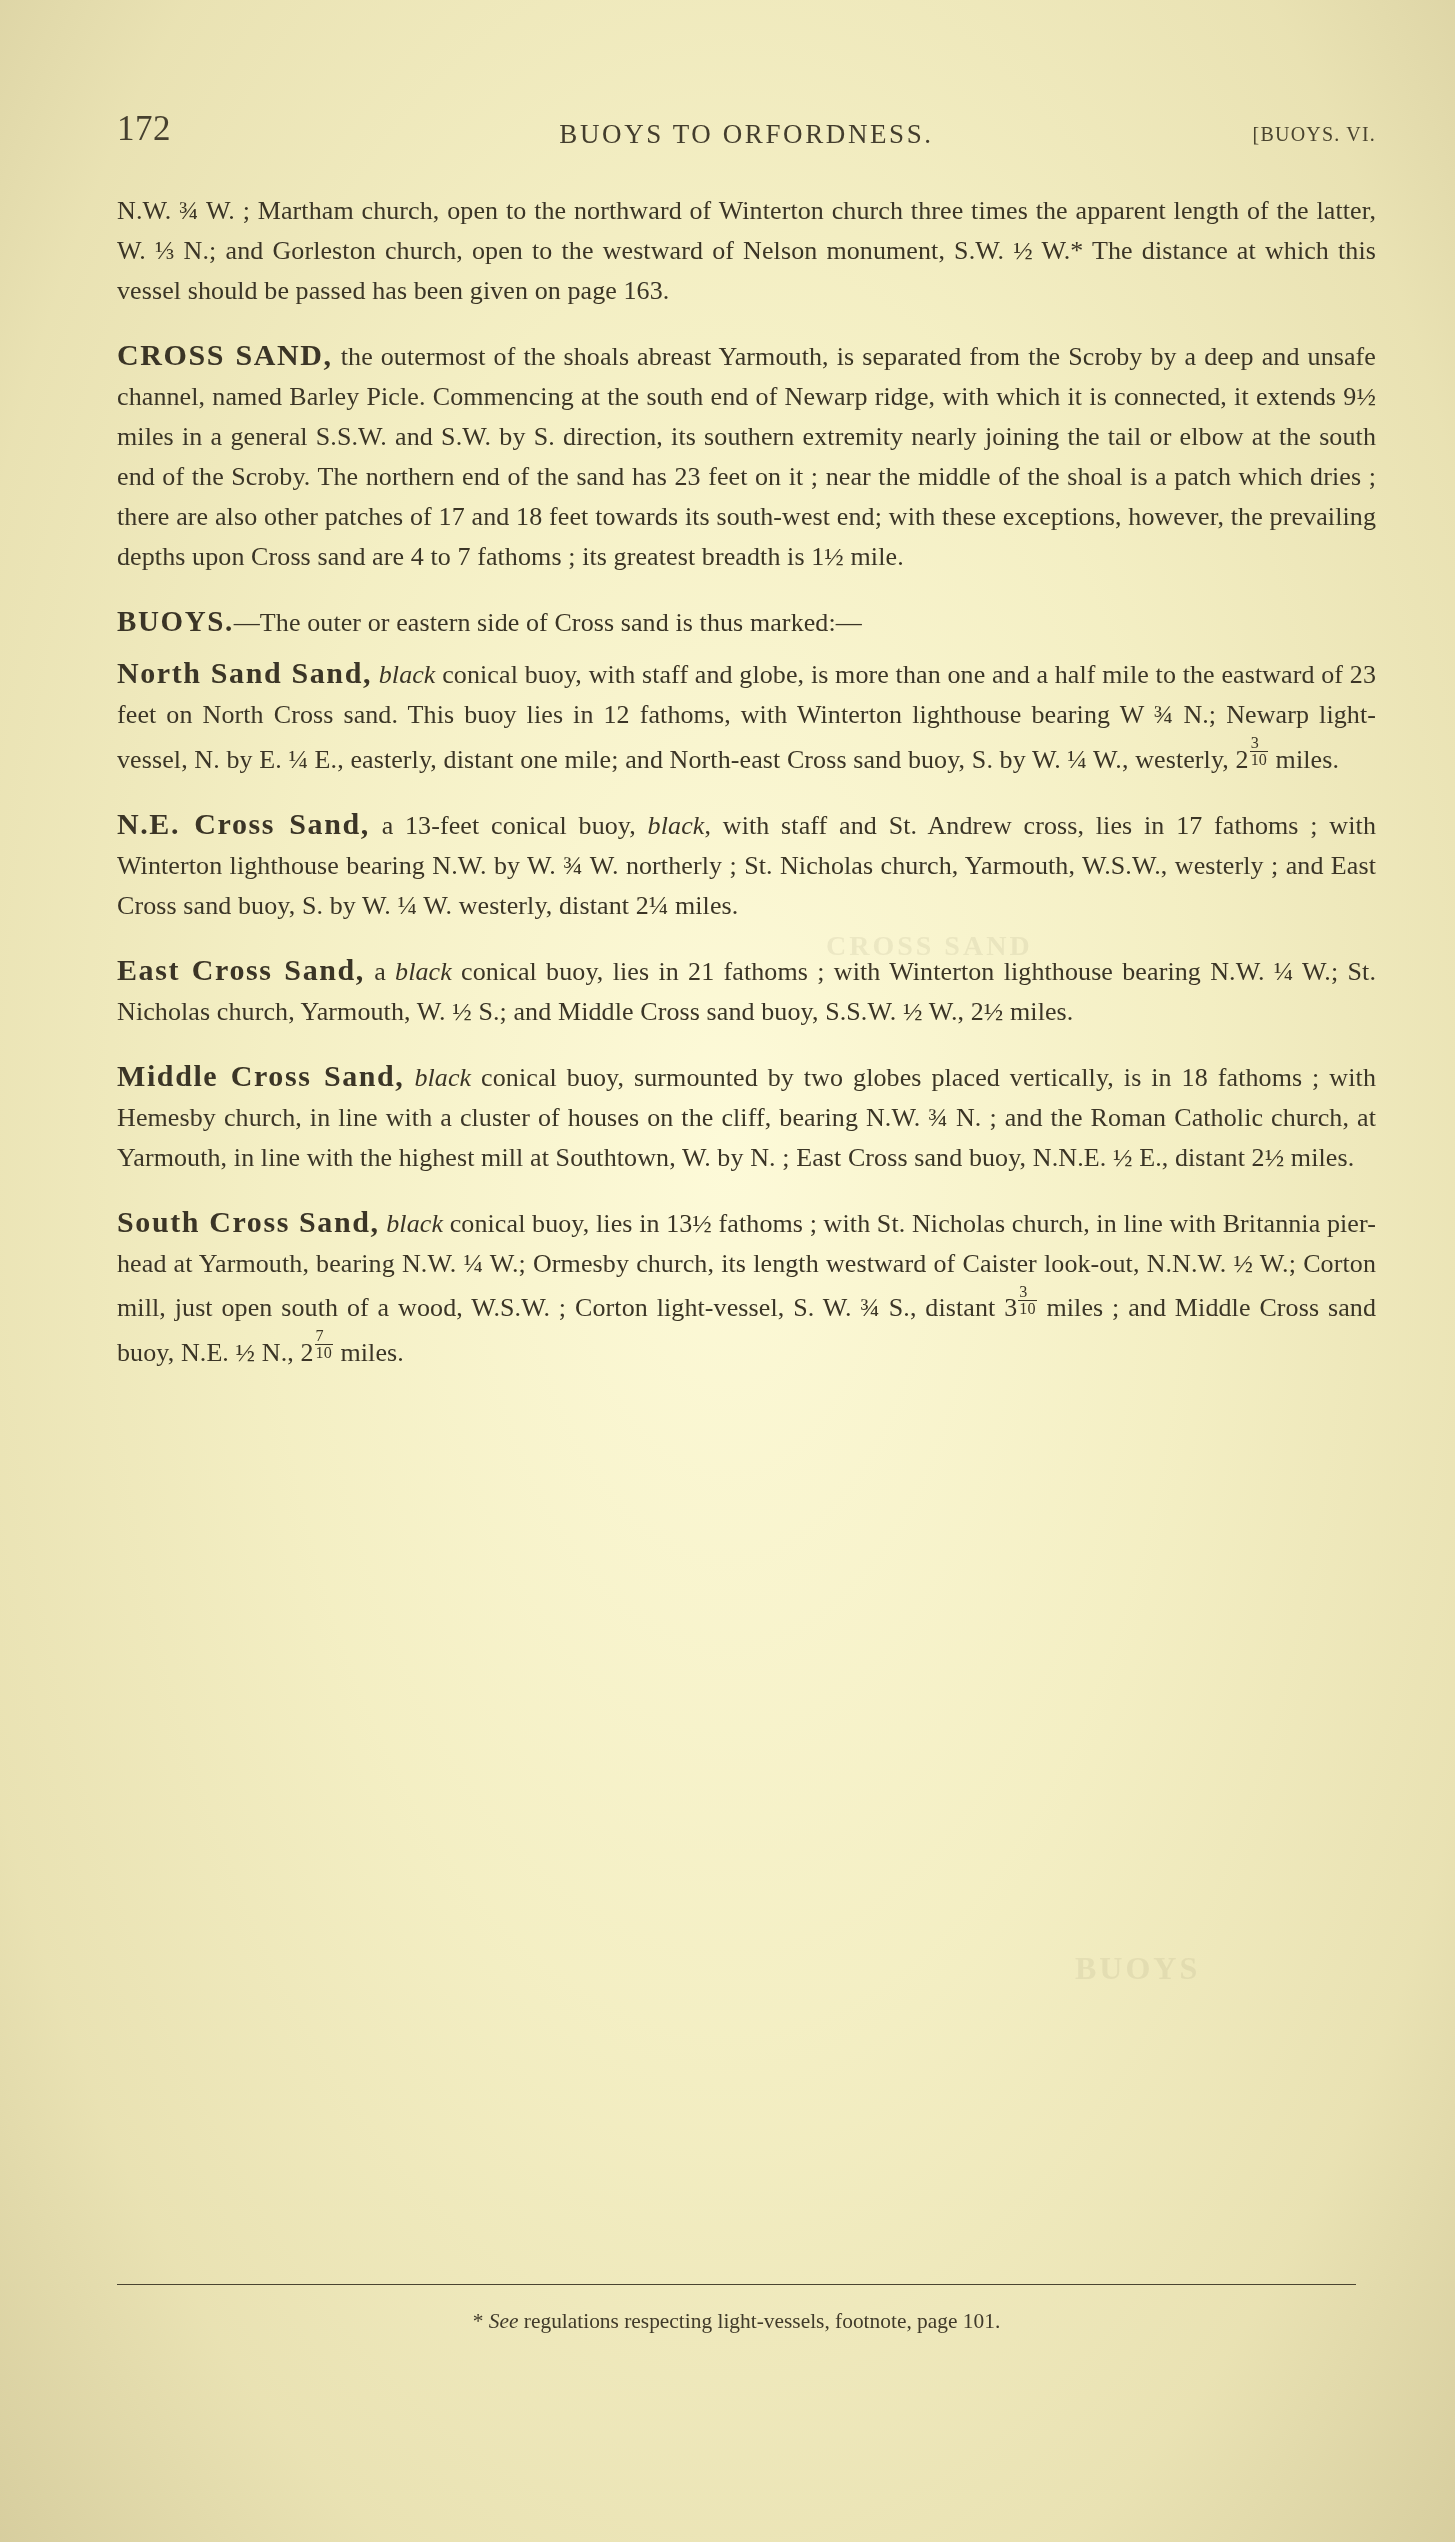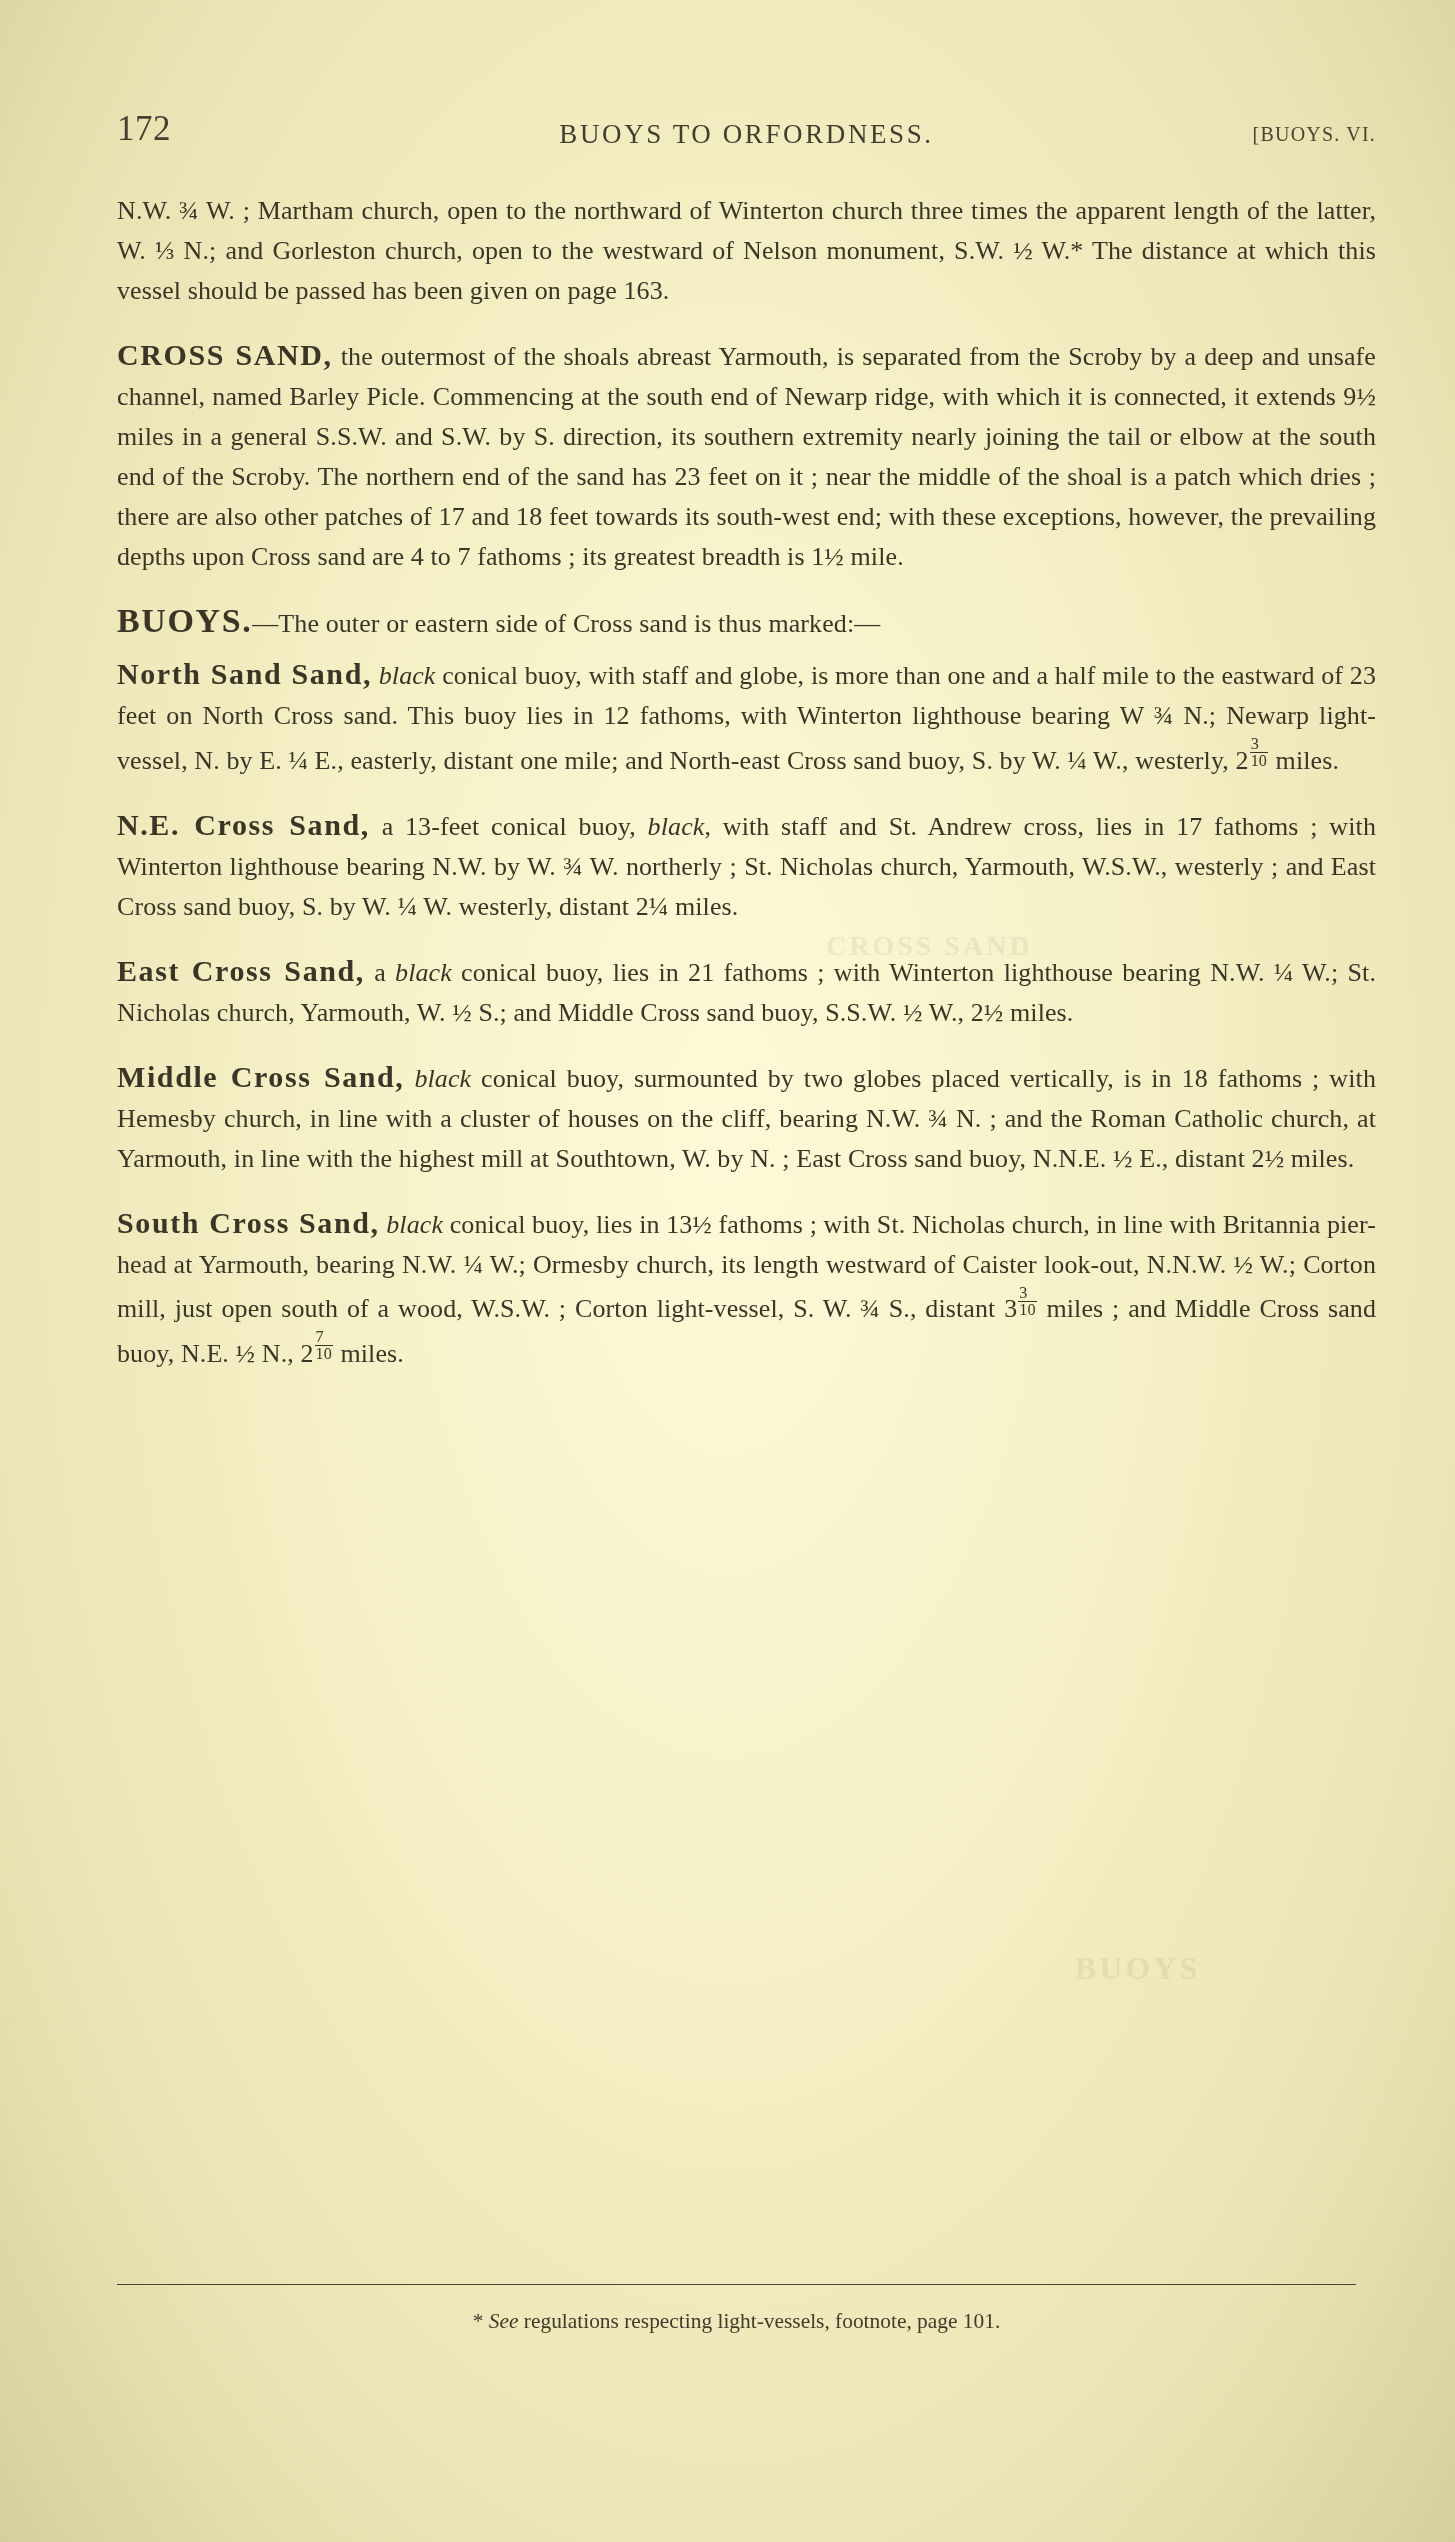--- a/index.html
+++ b/index.html
@@ -80,21 +80,21 @@
   }
   .gap {
     height: 14px;
   }
   .run-head-word {
     font-weight: bold;
     letter-spacing: 1.6px;
     font-size: 30px;
   }
   .run-head-word.small {
-    font-size: 34px;
+    font-size: 29px;
   }
   .ital {
     font-style: italic;
   }
   .sup-frac {
     display: inline-block;
     font-size: 0.62em;
     line-height: 1;
     vertical-align: 0.15em;
     text-align: center;

